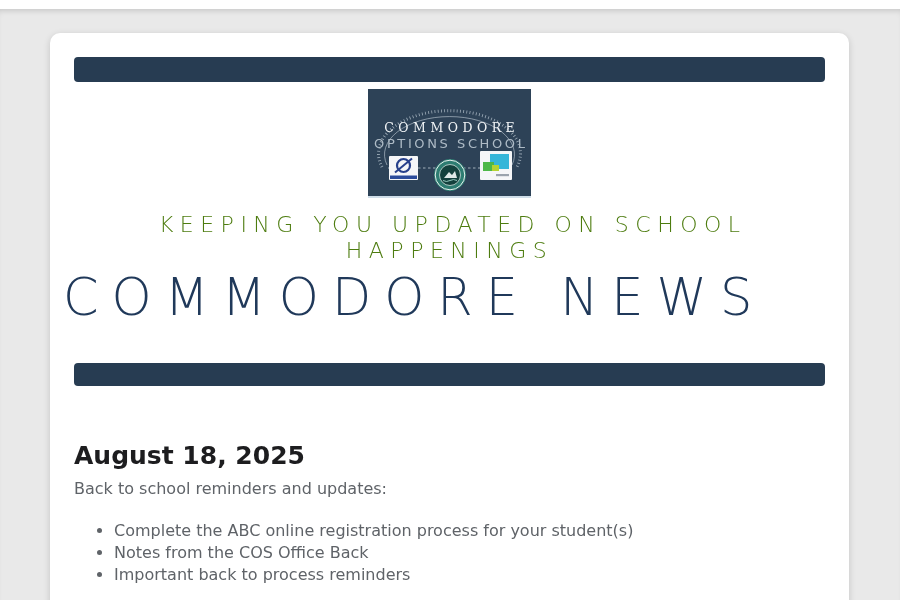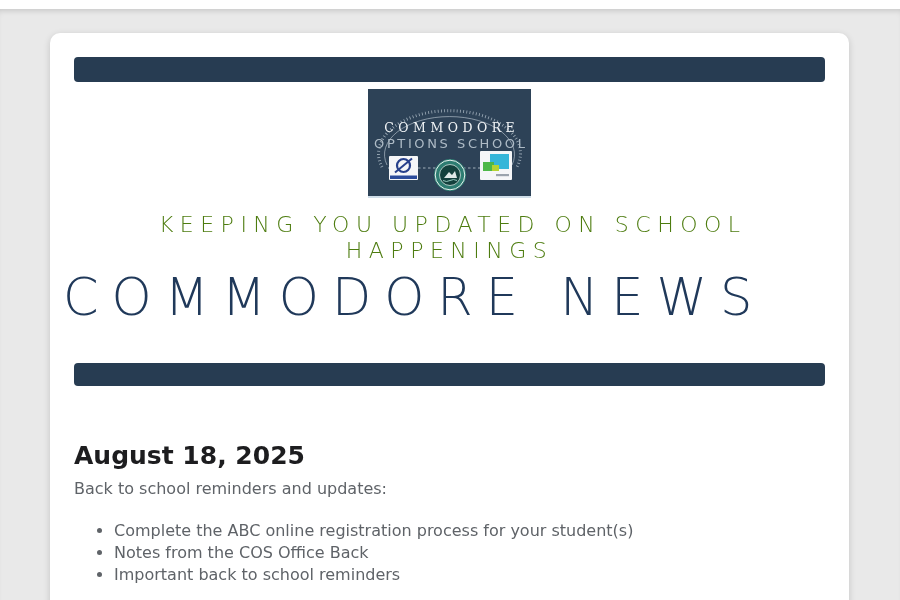--- a/index.html
+++ b/index.html
@@ -151,17 +151,17 @@
   <div class="news-title">COMMODORE NEWS</div>
 
   <div class="navy-bar bar-bottom"></div>
 
   <div class="content">
     <h1 class="date-heading">August 18, 2025</h1>
     <p class="intro">Back to school reminders and updates:</p>
     <ul class="bullet-list">
       <li>Complete the ABC online registration process for your student(s)</li>
       <li>Notes from the COS Office Back</li>
-      <li>Important back to school reminders</li>
+      <li>Important back to process reminders</li>
     </ul>
   </div>
 
 </div>
 
 </body></html>

